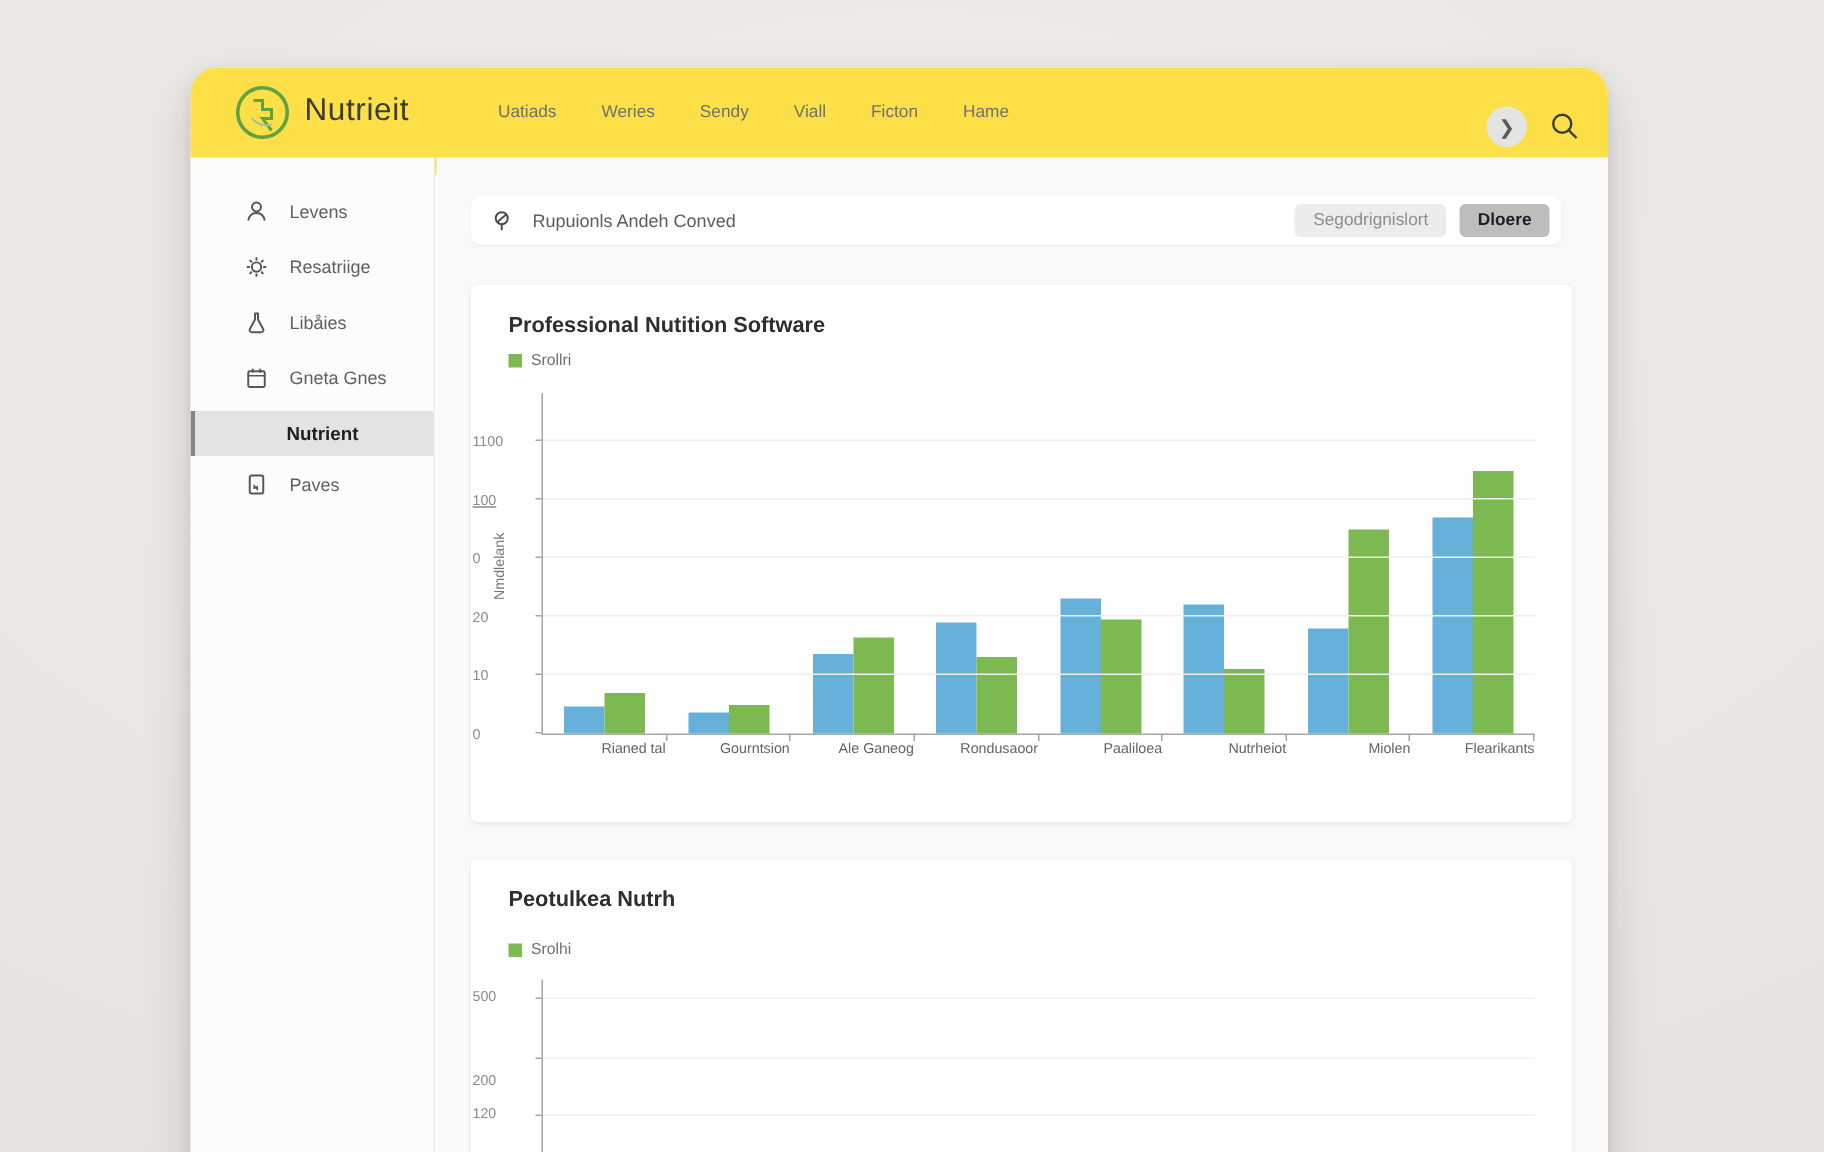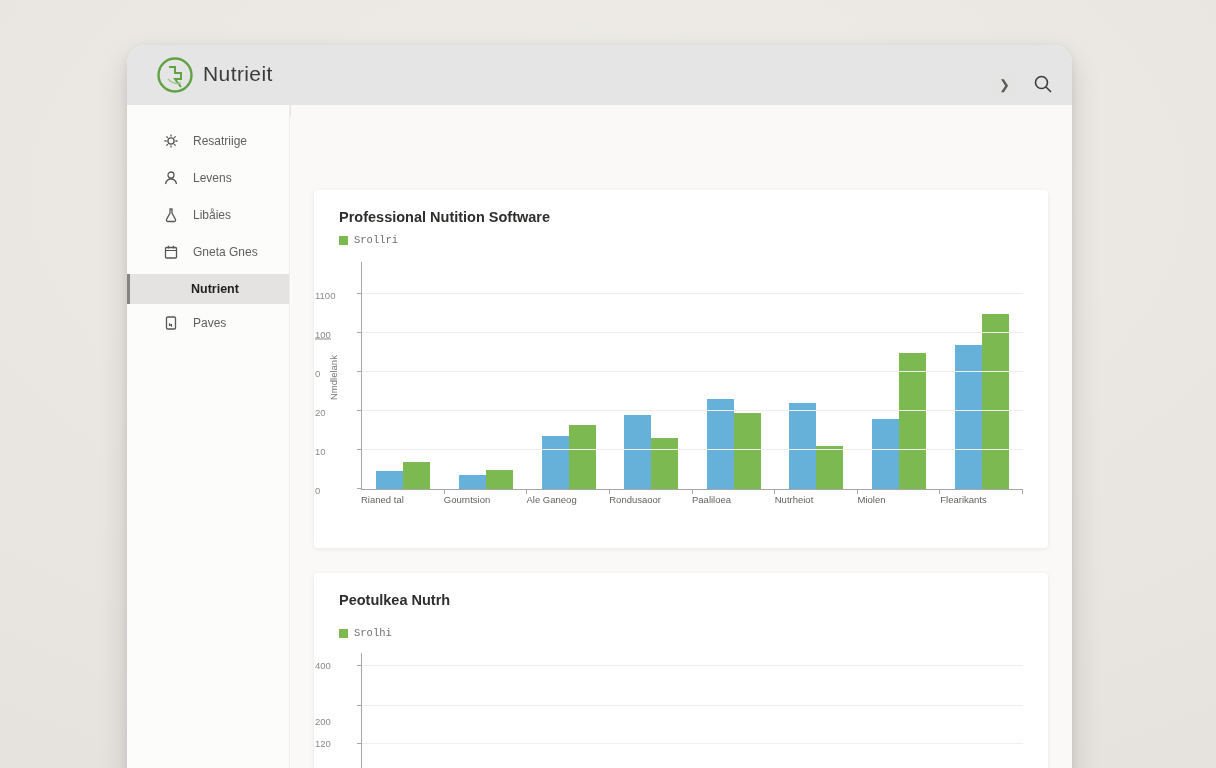--- a/index.html
+++ b/index.html
@@ -8,21 +8,21 @@
     font-family: "Liberation Sans", sans-serif;
     background: radial-gradient(130% 120% at 50% 25%, #efede9 0%, #e8e5e1 55%, #e2dfdb 100%);
     position: relative;
   }
   .window {
     position:absolute; left:127px; top:45px; width:945px; height:780px;
     background:#fcfcfb; border-radius:18px; overflow:hidden;
     box-shadow: 0 14px 30px rgba(0,0,0,.15), 0 2px 8px rgba(0,0,0,.07);
   }
   
-  .hdr { position:absolute; left:0; top:0; right:0; height:72px; background:#e5e5e5;
+  .hdr { position:absolute; left:0; top:0; right:0; height:72px; background:#fde047;
          border-bottom:1px solid #ececea; }
   .logo { position:absolute; left:29px; top:11px; width:38px; height:38px; }
   .brand { position:absolute; left:76px; top:17px; font-size:21px; color:#3b3b39; letter-spacing:.4px; }
   .nav { position:absolute; left:205px; top:0; height:60px; display:flex; align-items:center; gap:30px; }
   .nav-item { font-size:11.5px; color:#70706e; cursor:pointer; white-space:nowrap; }
   .hdr-chev { position:absolute; left:864px; top:26px; width:27px; height:27px; border-radius:50%;
               background:#e4e4e2; display:flex; align-items:center; justify-content:center;
               color:#5a5a58; font-size:13px; cursor:pointer; }
   .hdr-search { position:absolute; left:905px; top:28px; width:22px; height:22px; cursor:pointer; }
   
@@ -49,84 +49,92 @@
           box-shadow:0 1px 4px rgba(0,0,0,.08); }
   .card1 { top:85px; height:358px; }
   .card2 { top:468px; height:330px; }
   .card-title { position:absolute; left:25px; top:19px; font-size:14.5px; font-weight:bold; color:#2e2e2c; }
   .legend { position:absolute; display:flex; gap:18px; align-items:center; }
   .legend-top { left:25px; top:44px; }
   .legend-top2 { left:25px; top:54px;align-items:flex-end; }
   .legend-bottom { left:0; right:0; top:318px; justify-content:center; }
   .legend-item { display:flex; align-items:center; gap:6px; }
   .legend-sq { width:9px; height:9px; }
-  .legend-lbl { font-size:10.5px; color:#6e6e6c;font-family:Liberation Mono, monospace; }
+  .legend-lbl { font-size:10.5px; color:#6e6e6c; }
   
   .plot { position:absolute; left:47px; top:72px; width:662px; height:228px;
           border-left:1px solid #a6a6a4; border-bottom:1px solid #a6a6a4; }
   .plot2 { position:absolute; left:47px; top:80px; width:662px; height:250px; border-left:1px solid #a6a6a4; }
   .gridline { position:absolute; left:0; right:0; height:1px; background:#f0efee; }
   .ytick-lbl { position:absolute; font-size:9.5px; color:#8a8a88; width:40px; 
                transform:translateY(-50%); }
   .ytick-dash { position:absolute; width:4px; height:1px; background:#a6a6a4; }
   .ylab { position:absolute; font-size:9.5px; color:#777775; transform:rotate(-90deg);
           transform-origin:left top; white-space:nowrap; }
   .bars-row { position:absolute; left:0; right:0; top:0; bottom:0; display:flex; align-items:flex-end; }
   .bar-group { flex:1; display:flex; justify-content:center; align-items:flex-end; position:relative; height:100%; }
   .bar-group::after { content:""; position:absolute; right:0; bottom:-5px; width:1px; height:5px; background:#a6a6a4; }
   .bar { width:27px; }
   .cats { position:absolute; left:47px; top:304px; width:662px; display:flex; }
-  .cat { flex:1; text-align:left; font-size:9.5px; color:#63635f; }
+  .cat { flex:1; text-align:right; font-size:9.5px; color:#63635f; }
   svg.ic { display:block; }
 </style>
 </head>
 <body>
 
 <div class="window">
 
   <div class="hdr">
     <svg class="logo ic" viewBox="0 0 38 38">
       <circle cx="19" cy="19" r="16.5" fill="none" stroke="#5fa344" stroke-width="2.4"></circle>
       <path d="M13 11 h6 v6 h6 v6 h-6 l6 8" fill="none" stroke="#5fa344" stroke-width="2"></path>
       <path d="M12 23 q6 6 13 4" fill="none" stroke="#9fc48f" stroke-width="1.4"></path>
     </svg>
     <div class="brand">Nutrieit</div>
+    <div class="nav">
+        <div class="nav-item">Uatiads</div>
+        <div class="nav-item">Weries</div>
+        <div class="nav-item">Sendy</div>
+        <div class="nav-item">Viall</div>
+        <div class="nav-item">Ficton</div>
+        <div class="nav-item">Hame</div>
+      </div>
     <div class="hdr-chev">❯</div>
     <svg class="hdr-search ic" viewBox="0 0 22 22">
       <circle cx="9.5" cy="9.5" r="6" fill="none" stroke="#3c3c3a" stroke-width="1.6"></circle>
       <line x1="14" y1="14" x2="19" y2="19" stroke="#3c3c3a" stroke-width="1.6"></line>
     </svg>
   </div>
 
   <div class="side">
+      <div class="side-item">
+        <svg width="16" height="16" viewBox="0 0 16 16">
+          <circle cx="8" cy="5" r="3" fill="none" stroke="#565654" stroke-width="1.3"></circle>
+          <path d="M2.5 14 q1 -5 5.5 -5 q4.5 0 5.5 5" fill="none" stroke="#565654" stroke-width="1.3"></path>
+        </svg>
+        <div class="lbl">Levens</div>
+      </div>
       <div class="side-item">
         <svg width="16" height="16" viewBox="0 0 16 16">
           <circle cx="8" cy="8" r="3.1" fill="none" stroke="#565654" stroke-width="1.3"></circle>
           <g stroke="#565654" stroke-width="1.3">
             <line x1="8" y1="1.5" x2="8" y2="3.6"></line>
             <line x1="8" y1="12.4" x2="8" y2="14.5"></line>
             <line x1="1.5" y1="8" x2="3.6" y2="8"></line>
             <line x1="12.4" y1="8" x2="14.5" y2="8"></line>
             <line x1="3.4" y1="3.4" x2="4.9" y2="4.9"></line>
             <line x1="11.1" y1="11.1" x2="12.6" y2="12.6"></line>
             <line x1="3.4" y1="12.6" x2="4.9" y2="11.1"></line>
             <line x1="11.1" y1="4.9" x2="12.6" y2="3.4"></line>
           </g>
         </svg>
         <div class="lbl">Resatriige</div>
       </div>
       <div class="side-item">
         <svg width="16" height="16" viewBox="0 0 16 16">
-          <circle cx="8" cy="5" r="3" fill="none" stroke="#565654" stroke-width="1.3"></circle>
-          <path d="M2.5 14 q1 -5 5.5 -5 q4.5 0 5.5 5" fill="none" stroke="#565654" stroke-width="1.3"></path>
-        </svg>
-        <div class="lbl">Levens</div>
-      </div>
-      <div class="side-item">
-        <svg width="16" height="16" viewBox="0 0 16 16">
           <path d="M6.5 2 h3 M7 2 v4 L3.5 12.5 a1.5 1.5 0 0 0 1.4 2 h6.2 a1.5 1.5 0 0 0 1.4 -2 L9 6 V2" fill="none" stroke="#565654" stroke-width="1.3"></path>
         </svg>
         <div class="lbl">Libåies</div>
       </div>
       <div class="side-item">
         <svg width="16" height="16" viewBox="0 0 16 16">
           <rect x="2.5" y="3.5" width="11" height="10.5" rx="1" fill="none" stroke="#565654" stroke-width="1.3"></rect>
           <line x1="5.5" y1="1.8" x2="5.5" y2="4.5" stroke="#565654" stroke-width="1.3"></line>
           <line x1="10.5" y1="1.8" x2="10.5" y2="4.5" stroke="#565654" stroke-width="1.3"></line>
           <line x1="2.5" y1="6.5" x2="13.5" y2="6.5" stroke="#565654" stroke-width="1.1"></line>
@@ -140,20 +148,30 @@
         <svg width="16" height="16" viewBox="0 0 16 16">
           <rect x="3.5" y="2" width="9" height="12" rx="1.2" fill="none" stroke="#565654" stroke-width="1.3"></rect>
           <path d="M6.5 11 v-2 l2 2 v-2" fill="none" stroke="#565654" stroke-width="1.1"></path>
         </svg>
         <div class="lbl">Paves</div>
       </div>
     </div>
 
   <div class="main">
 
+    <div class="notif">
+      <svg class="notif-icon ic" width="15" height="15" viewBox="0 0 15 15">
+        <circle cx="7.5" cy="5.5" r="4" fill="none" stroke="#4a4a48" stroke-width="1.3"></circle>
+        <path d="M7.5 9.5 v4 M4.5 8 l6 -5" fill="none" stroke="#4a4a48" stroke-width="1.3"></path>
+      </svg>
+      <div class="notif-msg">Rupuionls Andeh Conved</div>
+      <div class="notif-spacer"></div>
+      <div class="btn secondary">Segodrignislort</div>
+      <div class="btn primary">Dloere</div>
+    </div>
 
     <div class="card card1">
       <div class="card-title">Professional Nutition Software</div>
       <div class="legend legend-top">
           <div class="legend-item">
             <div class="legend-sq" style="background: rgb(124, 185, 80);"></div>
             <div class="legend-lbl">Srollri</div>
           </div>
         </div>
       <div class="ylab" style="left:14px; top:210px;">Nmdlelank</div>
@@ -227,21 +245,21 @@
       <div class="legend legend-top legend-top2">
           <div class="legend-item">
             <div class="legend-sq" style="background: rgb(124, 185, 80);"></div>
             <div class="legend-lbl">Srolhi</div>
           </div>
         </div>
 
       <div class="plot2" id="plot2">
           <div class="gridline" style="top: 12px;"></div>
           <div class="ytick-dash" style="top: 12px; left: -5px;"></div>
-          <div class="ytick-lbl" style="top: 12px; left: -47px;">400</div>
+          <div class="ytick-lbl" style="top: 12px; left: -47px;">500</div>
           <div class="gridline" style="top: 52px;"></div>
           <div class="ytick-dash" style="top: 52px; left: -5px;"></div>
           <div class="ytick-lbl" style="top: 68px; left: -47px;">200</div>
           <div class="gridline" style="top: 90px;"></div>
           <div class="ytick-dash" style="top: 90px; left: -5px;"></div>
           <div class="ytick-lbl" style="top: 90px; left: -47px;">120</div>
         </div>
     </div>
 
   </div>

